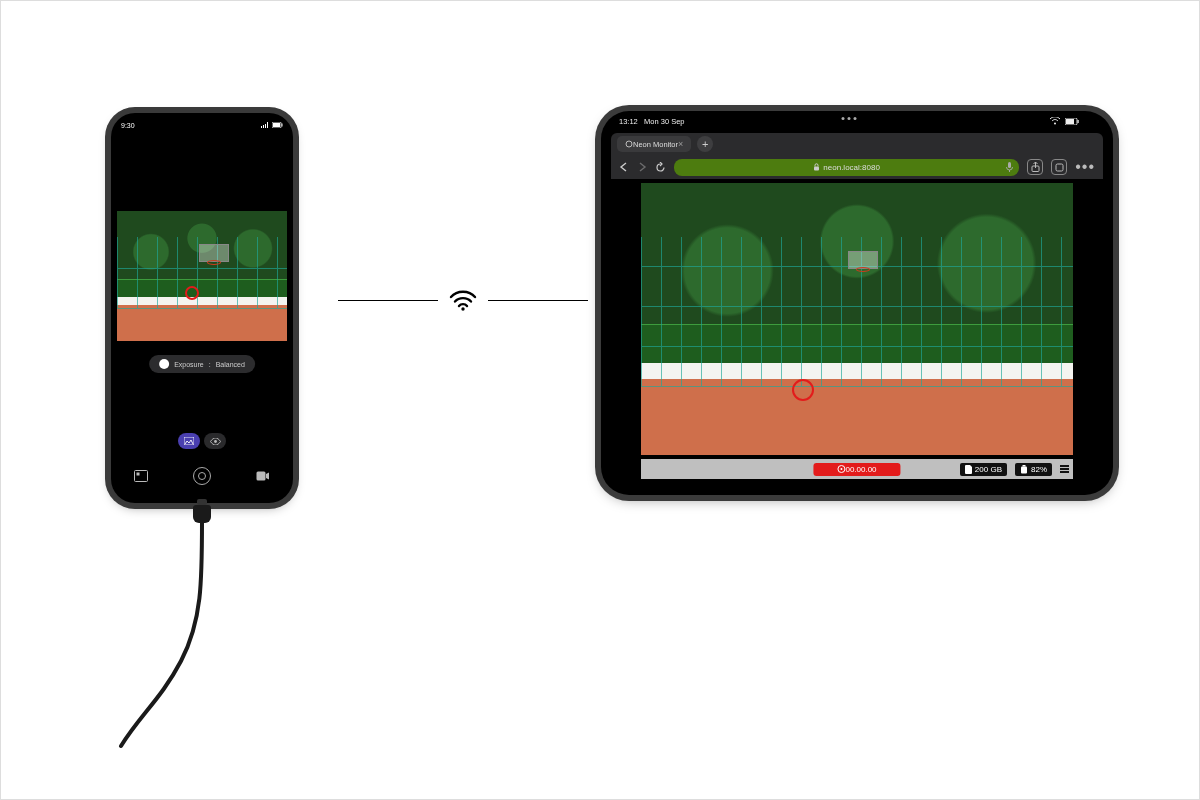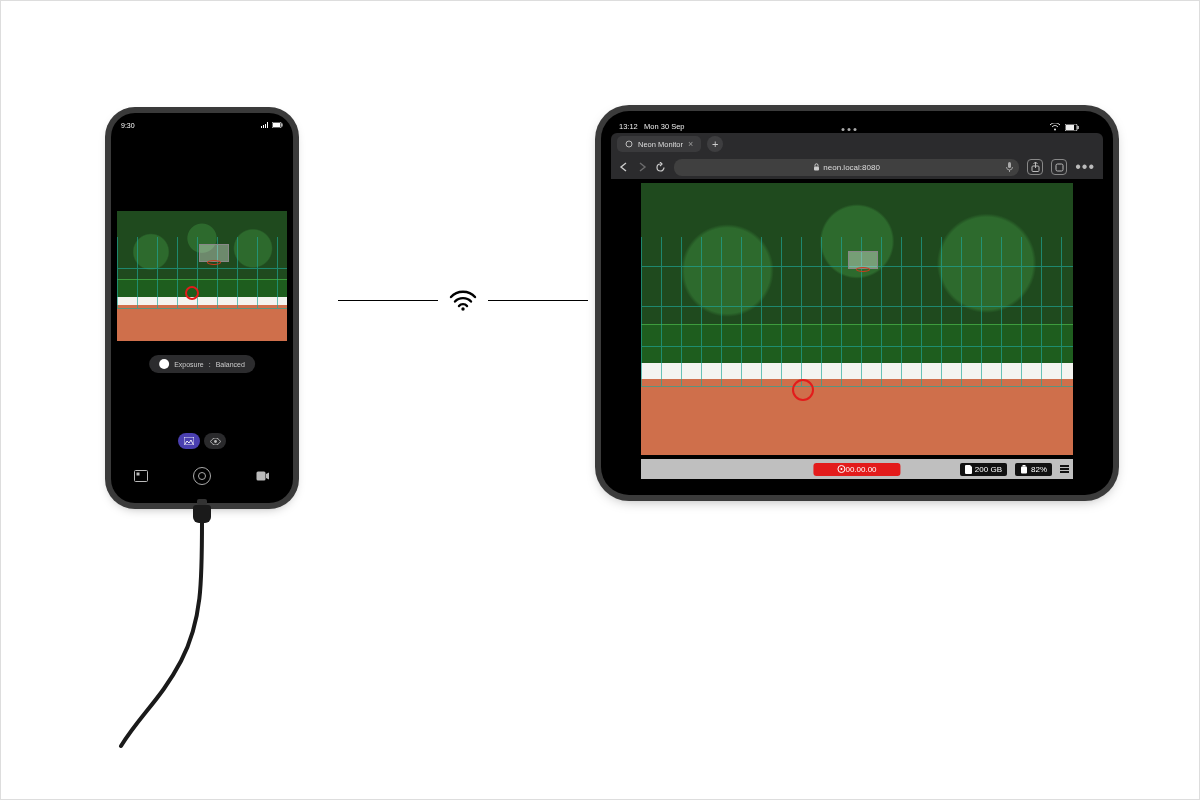--- a/index.html
+++ b/index.html
@@ -83,46 +83,46 @@
 
   
   .tablet-frame {
     position:absolute; left:600px; top:110px;
     width:512px; height:384px;
     background:#000; border-radius:28px;
     box-shadow: 0 0 0 6px #3b3b3b, 0 4px 14px rgba(0,0,0,.4);
   }
   .tab-statusbar {
     position:absolute; top:6px; left:18px; right:34px; height:14px;
-    display:flex; justify-content:space-between; align-items:flex-end;
+    display:flex; justify-content:space-between; align-items:flex-start;
     color:#eee; font-size:7.5px;
   }
   .tab-statusbar .mid { position:absolute; left:50%; transform:translateX(-50%); display:flex; gap:3px; }
   .tab-statusbar .mid span { width:3px; height:3px; background:#aaa; border-radius:50%; }
   .tab-statusbar .right { display:flex; gap:5px; align-items:center; }
 
   .tabstrip {
     position:absolute; top:22px; left:10px; right:10px; height:22px;
     background:#2b2b2d; border-radius:6px 6px 0 0;
     display:flex; align-items:center; padding:0 6px; gap:6px;
   }
   .browser-tab {
-    display:flex; align-items:center; gap:5px;
+    display:flex; align-items:center; 
     background:#3a3a3c; color:#ddd; font-size:7.5px;
     padding:3px 8px; border-radius:5px;
   }
   .browser-tab .x { color:#999; font-size:9px; }
   .new-tab { width:16px; height:16px; border-radius:50%; background:#3e3e40; color:#ccc; font-size:11px; display:flex; align-items:center; justify-content:center; }
 
   .addrbar {
     position:absolute; top:44px; left:10px; right:10px; height:24px;
     background:#2b2b2d; display:flex; align-items:center; gap:8px; padding:0 8px;
   }
   .addrbar .navbtn { color:#bbb; }
-  .url-field { flex:1; background:#404040; border-radius:8px; height:17px;
+  .url-field { flex:1; background:#4d7c0f; border-radius:8px; height:17px;
                display:flex; align-items:center; justify-content:center;
                color:#ddd; font-size:8px; gap:3px; position:relative; }
   .url-field .mic { position:absolute; right:6px; color:#aaa; }
   .addrbar .actbtn { width:16px; height:16px; border:1px solid #888; border-radius:4px; display:flex; align-items:center; justify-content:center; color:#bbb; font-size:8px; }
   .addrbar .dots { color:#bbb; letter-spacing:1px; }
 
   .tab-content { position:absolute; top:68px; left:10px; right:10px; bottom:10px; background:#000; }
   .tab-viewport { position:absolute; left:30px; right:30px; top:4px; bottom:30px; }
   .tab-viewport .scene .focus { width:22px; height:22px; border-width:2.5px; }
   .bottom-strip { position:absolute; left:30px; right:30px; bottom:6px; height:20px;

